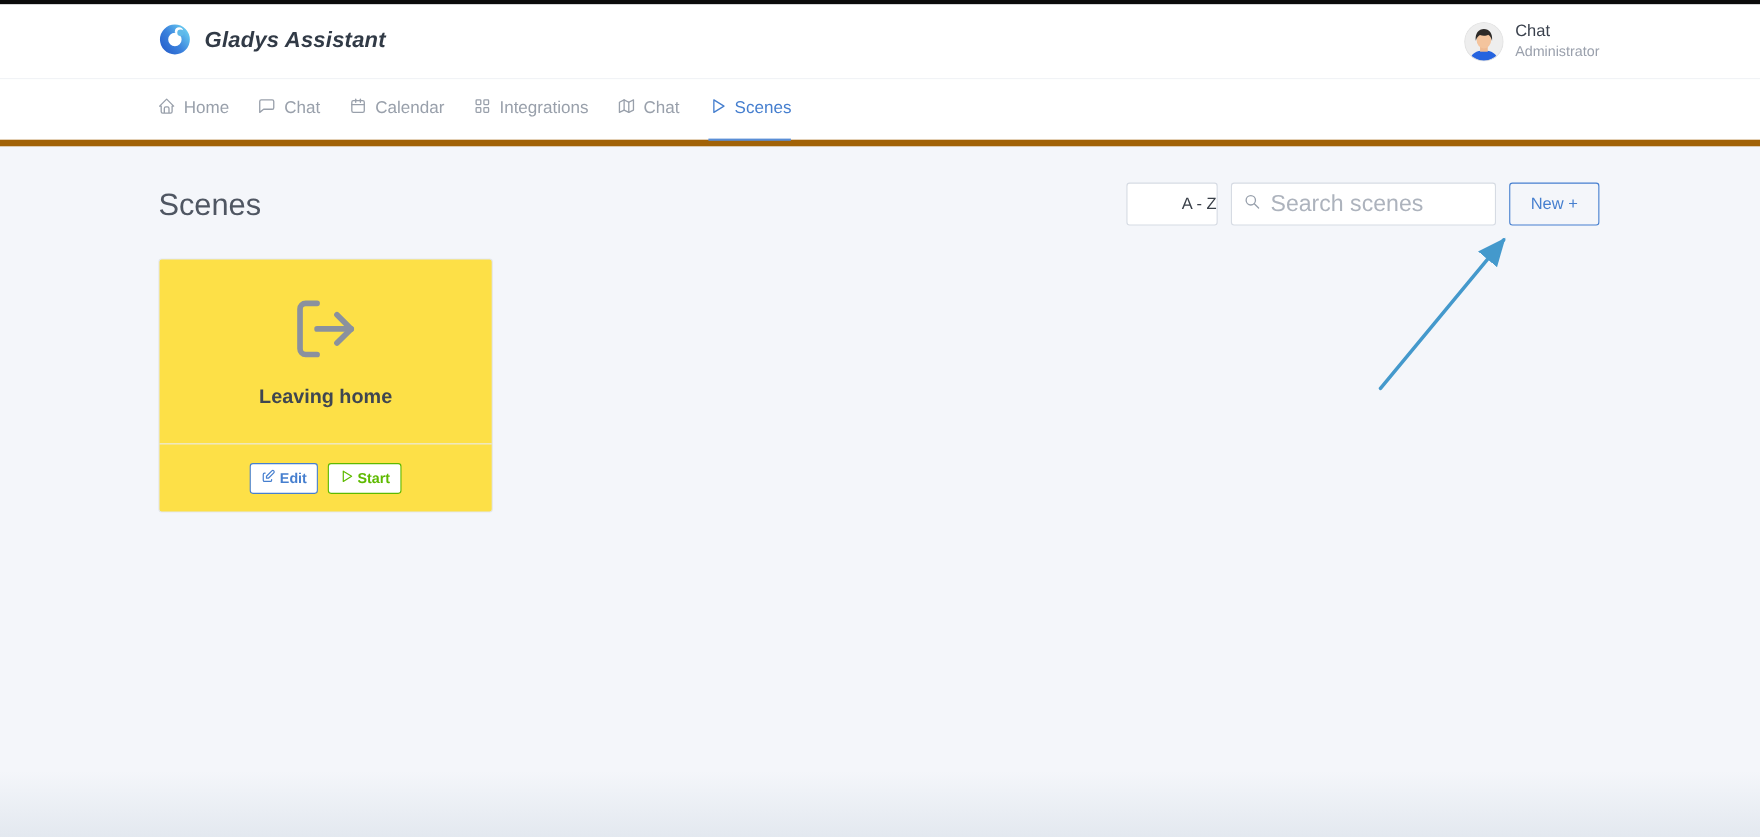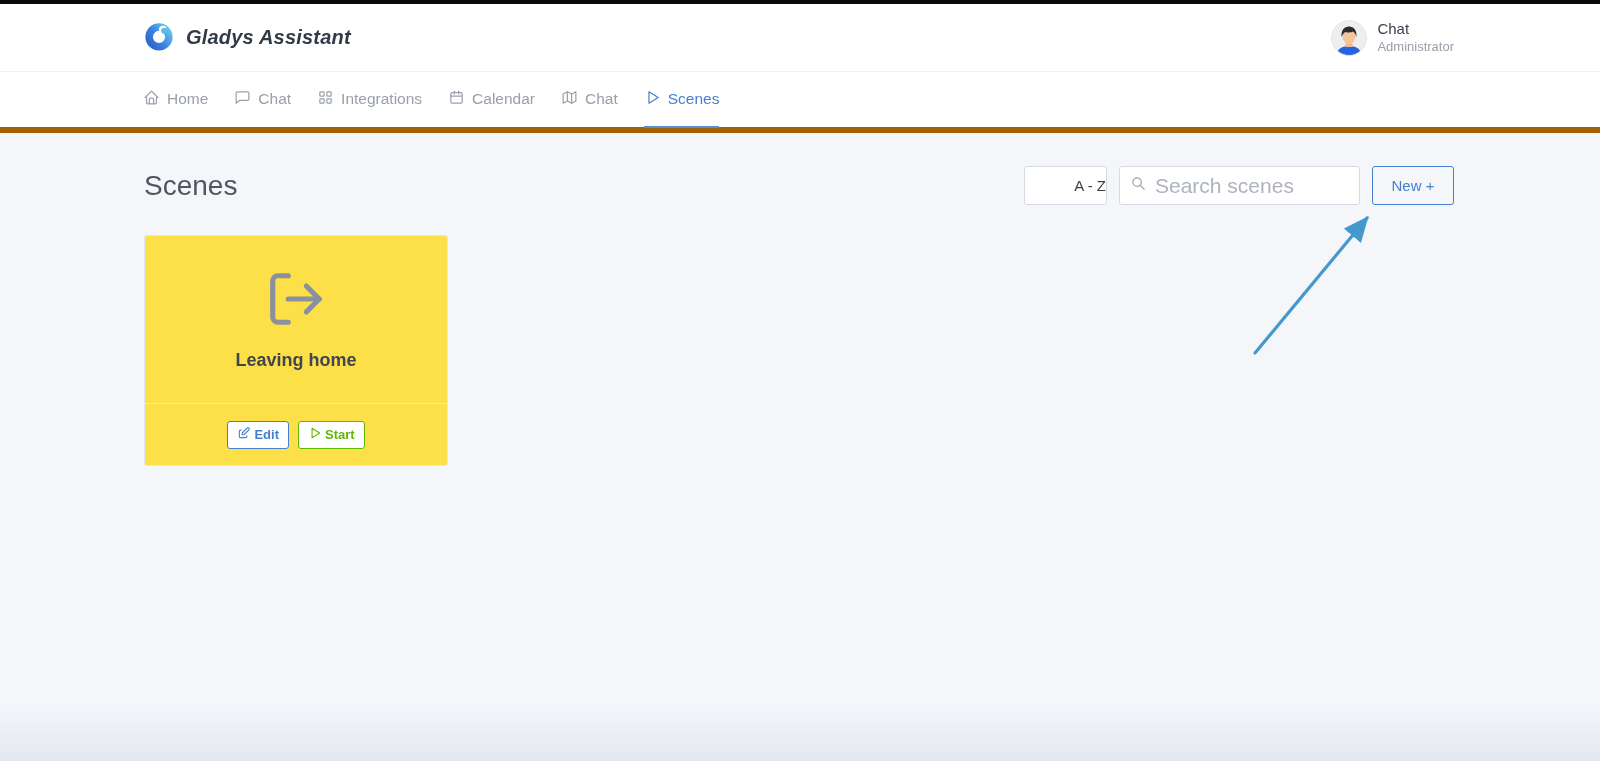--- a/index.html
+++ b/index.html
@@ -165,35 +165,35 @@
     <span>Home</span>
   </div>
   <div class="nav-item">
     <span><svg viewBox="0 0 24 24">
           <path d="M21 14a2 2 0 0 1-2 2H8l-5 4V6a2 2 0 0 1 2-2h14a2 2 0 0 1 2 2z"></path>
         </svg></span>
     <span>Chat</span>
   </div>
   <div class="nav-item">
     <span><svg viewBox="0 0 24 24">
+          <rect x="4" y="5" width="16" height="15" rx="2"></rect>
+          <line x1="9" y1="3" x2="9" y2="7"></line>
+          <line x1="15" y1="3" x2="15" y2="7"></line>
+          <line x1="4" y1="10" x2="20" y2="10"></line>
+        </svg></span>
+    <span>Calendar</span>
+  </div>
+  <div class="nav-item">
+    <span><svg viewBox="0 0 24 24">
           <rect x="4" y="4" width="6" height="6" rx="1"></rect>
           <rect x="14" y="4" width="6" height="6" rx="1"></rect>
           <rect x="4" y="14" width="6" height="6" rx="1"></rect>
           <rect x="14" y="14" width="6" height="6" rx="1"></rect>
         </svg></span>
     <span>Integrations</span>
-  </div>
-  <div class="nav-item">
-    <span><svg viewBox="0 0 24 24">
-          <rect x="4" y="5" width="16" height="15" rx="2"></rect>
-          <line x1="9" y1="3" x2="9" y2="7"></line>
-          <line x1="15" y1="3" x2="15" y2="7"></line>
-          <line x1="4" y1="10" x2="20" y2="10"></line>
-        </svg></span>
-    <span>Calendar</span>
   </div>
   <div class="nav-item">
     <span><svg viewBox="0 0 24 24">
           <path d="M3 7l6-3 6 3 6-3v13l-6 3-6-3-6 3z"></path>
           <line x1="9" y1="4" x2="9" y2="17"></line>
           <line x1="15" y1="7" x2="15" y2="20"></line>
         </svg></span>
     <span>Chat</span>
   </div>
   <div class="nav-item active">

